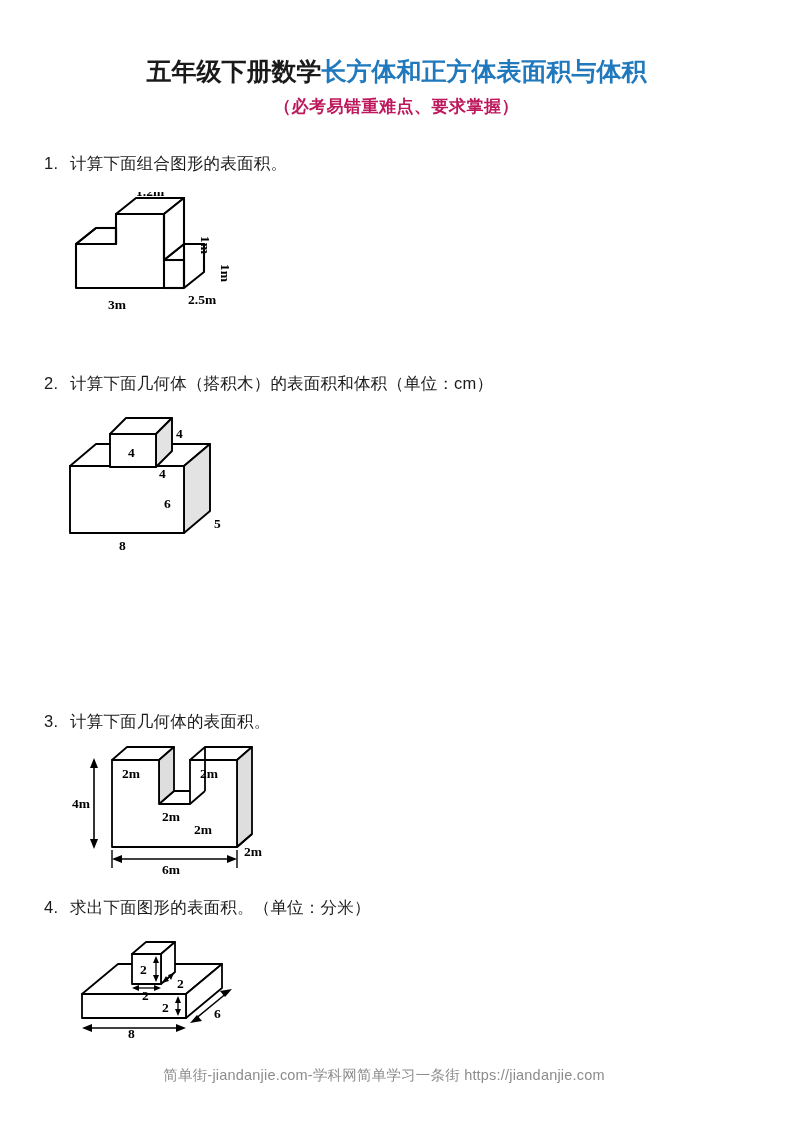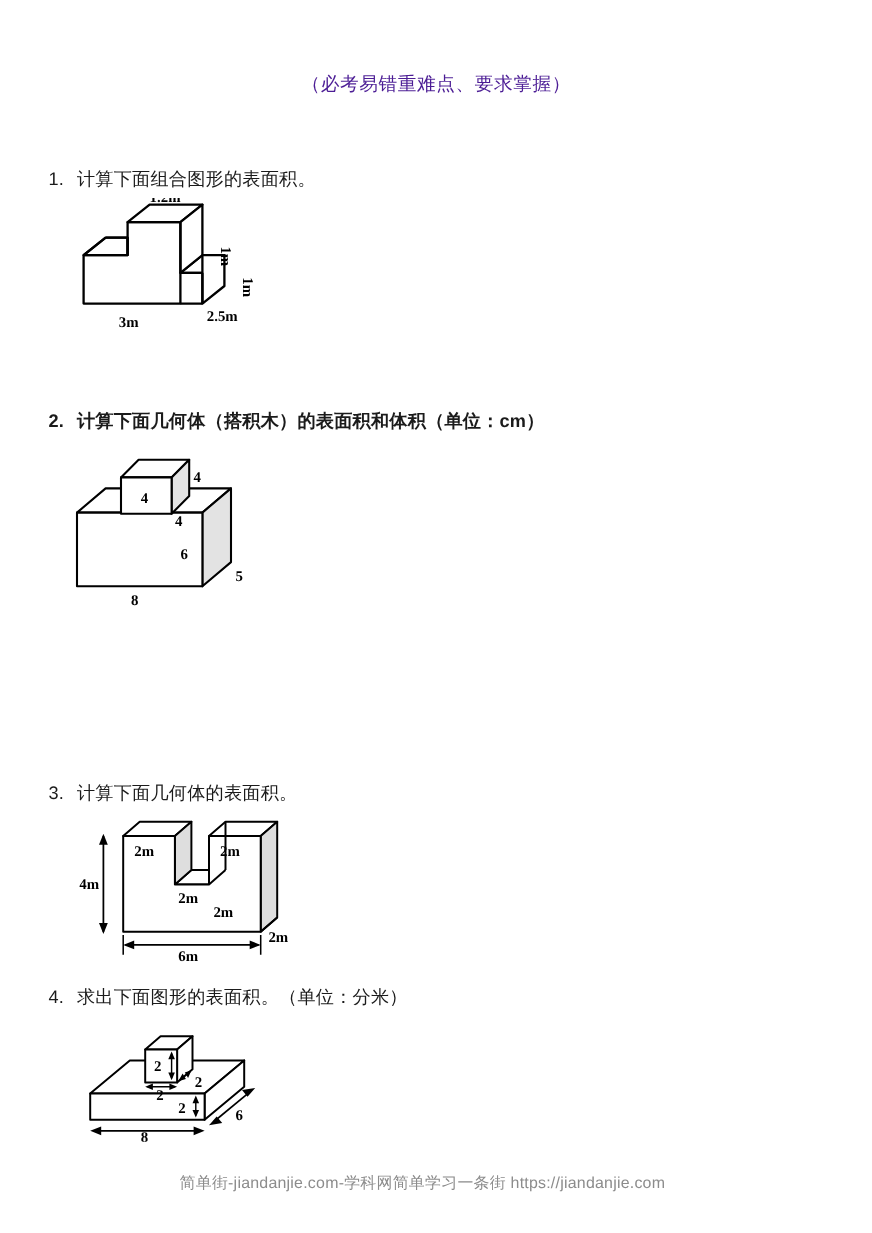--- a/index.html
+++ b/index.html
@@ -29,22 +29,22 @@
     font-weight: bold;
     letter-spacing: 0px;
     line-height: 30px;
     white-space: nowrap;
   }
   .title-black { color: #1a1a1a; }
   .title-blue  { color: #2079bd; }
   .subtitle {
     margin-top: 9px;
     font-size: 17px;
-    font-weight: normal;
-    color: #4c1d95;
+    font-weight: bold;
+    color: #be185d;
     letter-spacing: 0.5px;
   }
 
   
   .q-text {
     position: absolute;
     font-size: 16.5px;
     color: #1b1b1b;
     line-height: 22px;
     white-space: nowrap;
@@ -71,28 +71,31 @@
     font-size: 14.5px;
     color: #8c8c8c;
     letter-spacing: 0.2px;
     white-space: nowrap;
   }
 </style>
 </head>
 <body>
 
 <div class="title-block">
+  <div class="title-line">
+    <span class="title-black">五年级下册数学</span><span class="title-blue">长方体和正方体表面积与体积</span>
+  </div>
   <div class="subtitle">（必考易错重难点、要求掌握）</div>
 </div>
 
 <div class="q-text" style="left:44px; top:152px;">
   <span class="q-num">1.</span><span>计算下面组合图形的表面积。</span>
 </div>
 
-<div class="figure" style="left:60px; top:180px;">
+<div class="figure" style="left:60px; top:192px;">
   <svg width="190" height="118" viewBox="0 0 190 118">
 
     <polygon points="16,52 56,52 56,22 104,22 104,68 104,96 16,96" fill="#ffffff" stroke="none"></polygon>
 
     <polygon points="56,22 76,6 124,6 104,22" fill="#ffffff" stroke="#000" stroke-width="2.1" stroke-linejoin="round"></polygon>
 
     <polygon points="16,52 36,36 56,36 56,52" fill="#ffffff" stroke="#000" stroke-width="2.1" stroke-linejoin="round"></polygon>
 
     <polygon points="104,68 124,52 144,52 124,68" fill="#ffffff" stroke="#000" stroke-width="2.1" stroke-linejoin="round"></polygon>
 
@@ -110,21 +113,21 @@
     <line x1="56" y1="36" x2="56" y2="52" stroke="#000" stroke-width="2.1"></line>
 
     <text x="76" y="4" font-family="'Liberation Serif','DejaVu Serif',serif" font-size="13.5" font-weight="bold" fill="#000">1.2m</text>
     <text x="0" y="0" transform="translate(141,44) rotate(90)" font-family="'Liberation Serif','DejaVu Serif',serif" font-size="13.5" font-weight="bold" fill="#000">1m</text>
     <text x="0" y="0" transform="translate(161,72) rotate(90)" font-family="'Liberation Serif','DejaVu Serif',serif" font-size="13.5" font-weight="bold" fill="#000">1m</text>
     <text x="128" y="112" font-family="'Liberation Serif','DejaVu Serif',serif" font-size="13.5" font-weight="bold" fill="#000">2.5m</text>
     <text x="48" y="117" font-family="'Liberation Serif','DejaVu Serif',serif" font-size="13.5" font-weight="bold" fill="#000">3m</text>
   </svg>
 </div>
 
-<div class="q-text" style="left:44px; top:372px;font-weight:bold;">
+<div class="q-text" style="left:44px; top:372px;">
   <span class="q-num">2.</span><span>计算下面几何体（搭积木）的表面积和体积（单位：cm）</span>
 </div>
 
 <div class="figure" style="left:62px; top:406px;">
   <svg width="175" height="148" viewBox="0 0 175 148">
 
     <polygon points="8,60 34,38 148,38 122,60" fill="#ffffff" stroke="#000" stroke-width="1.9" stroke-linejoin="round"></polygon>
 
     <polygon points="122,60 148,38 148,105 122,127" fill="#e3e3e3" stroke="#000" stroke-width="1.9" stroke-linejoin="round"></polygon>
 

